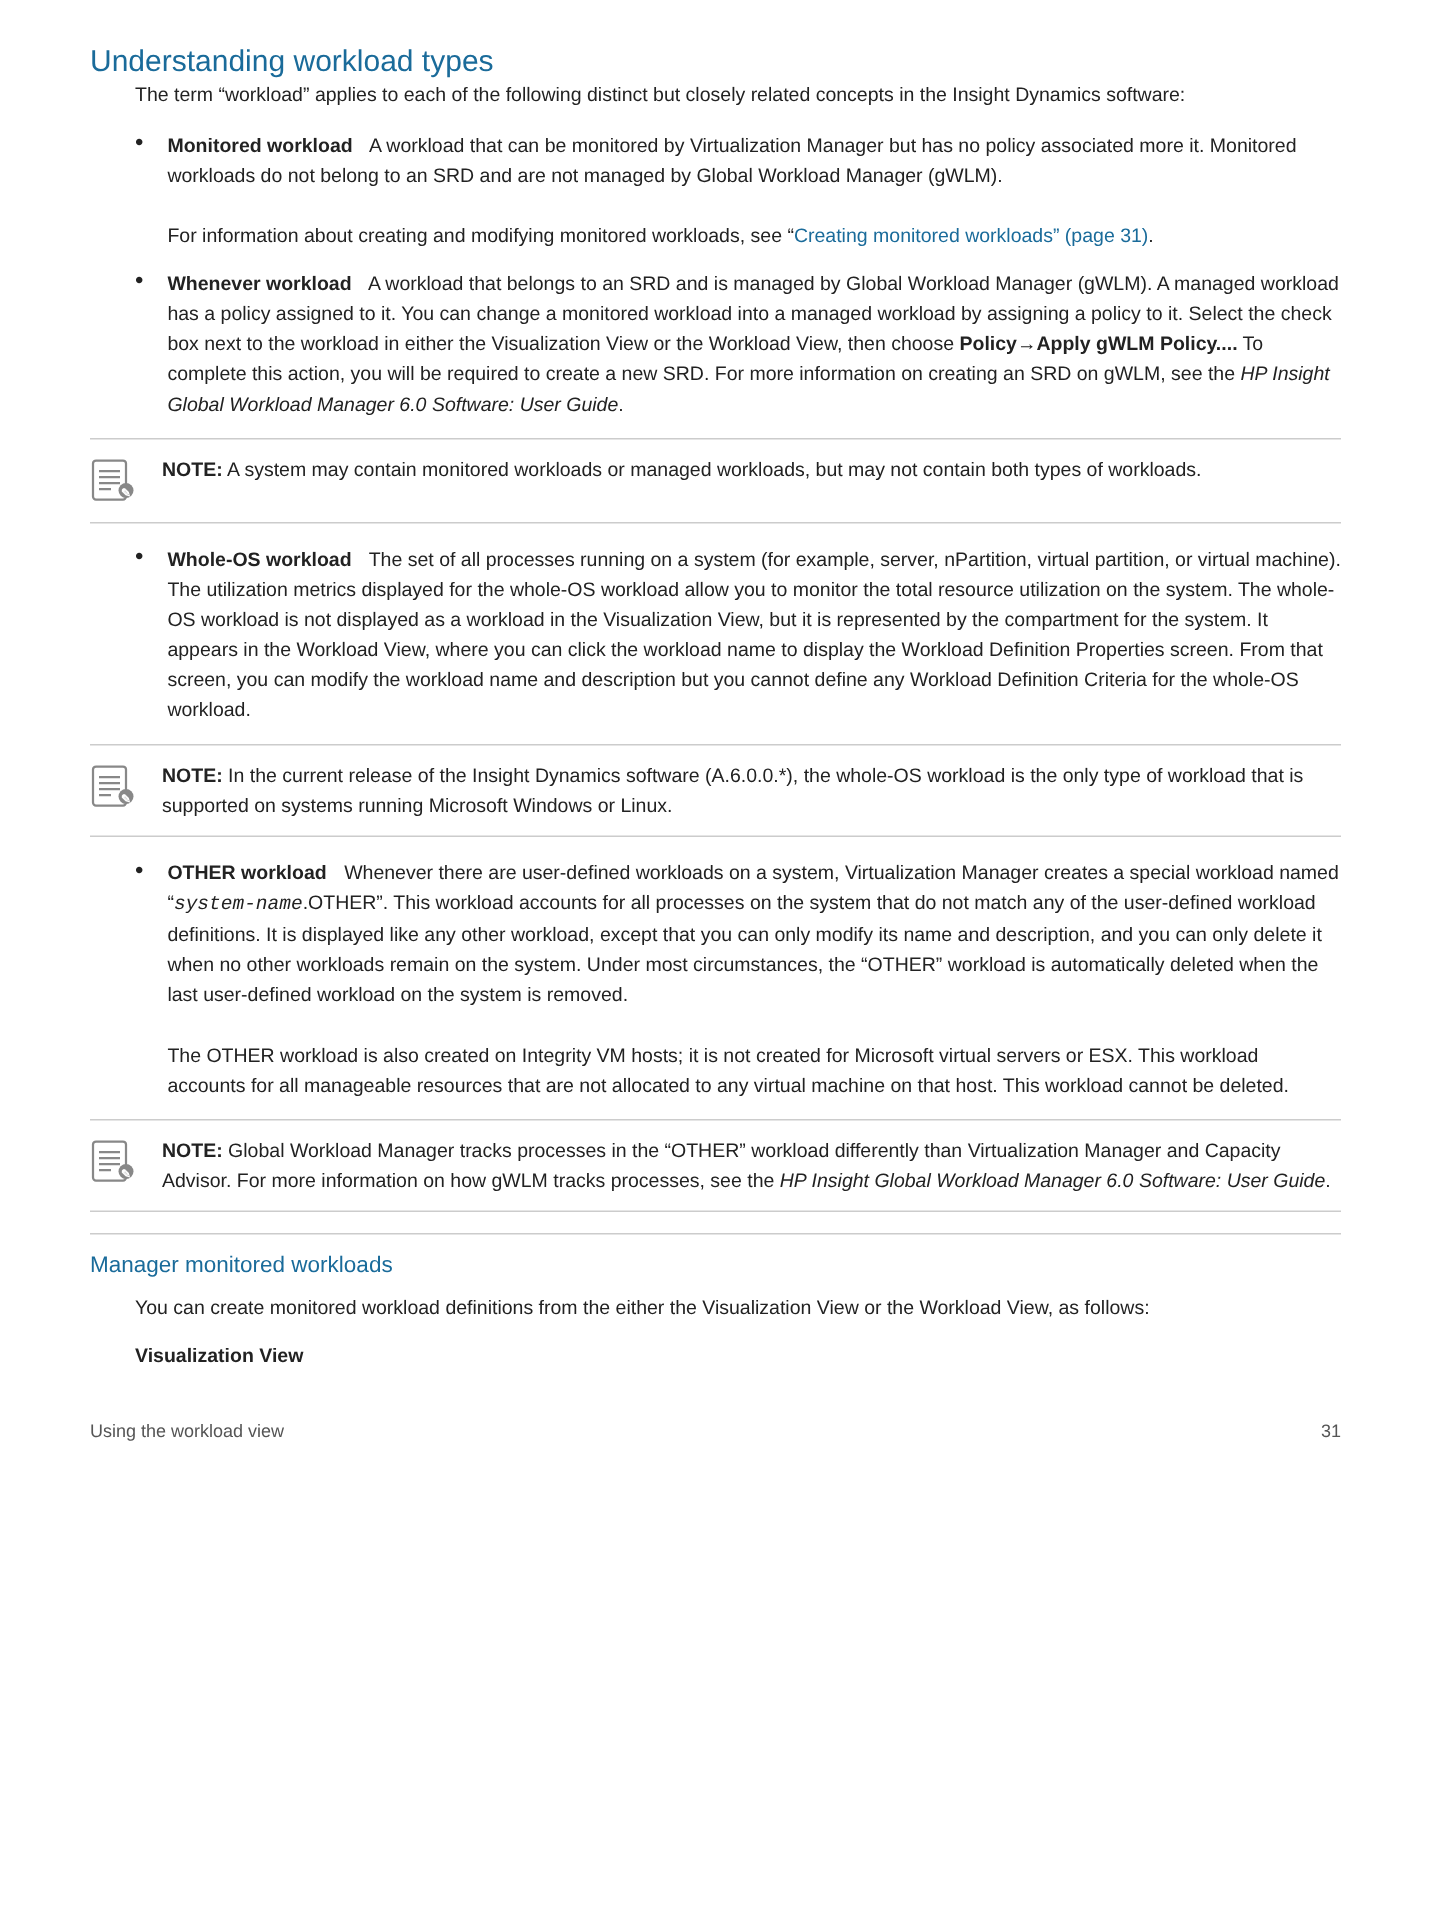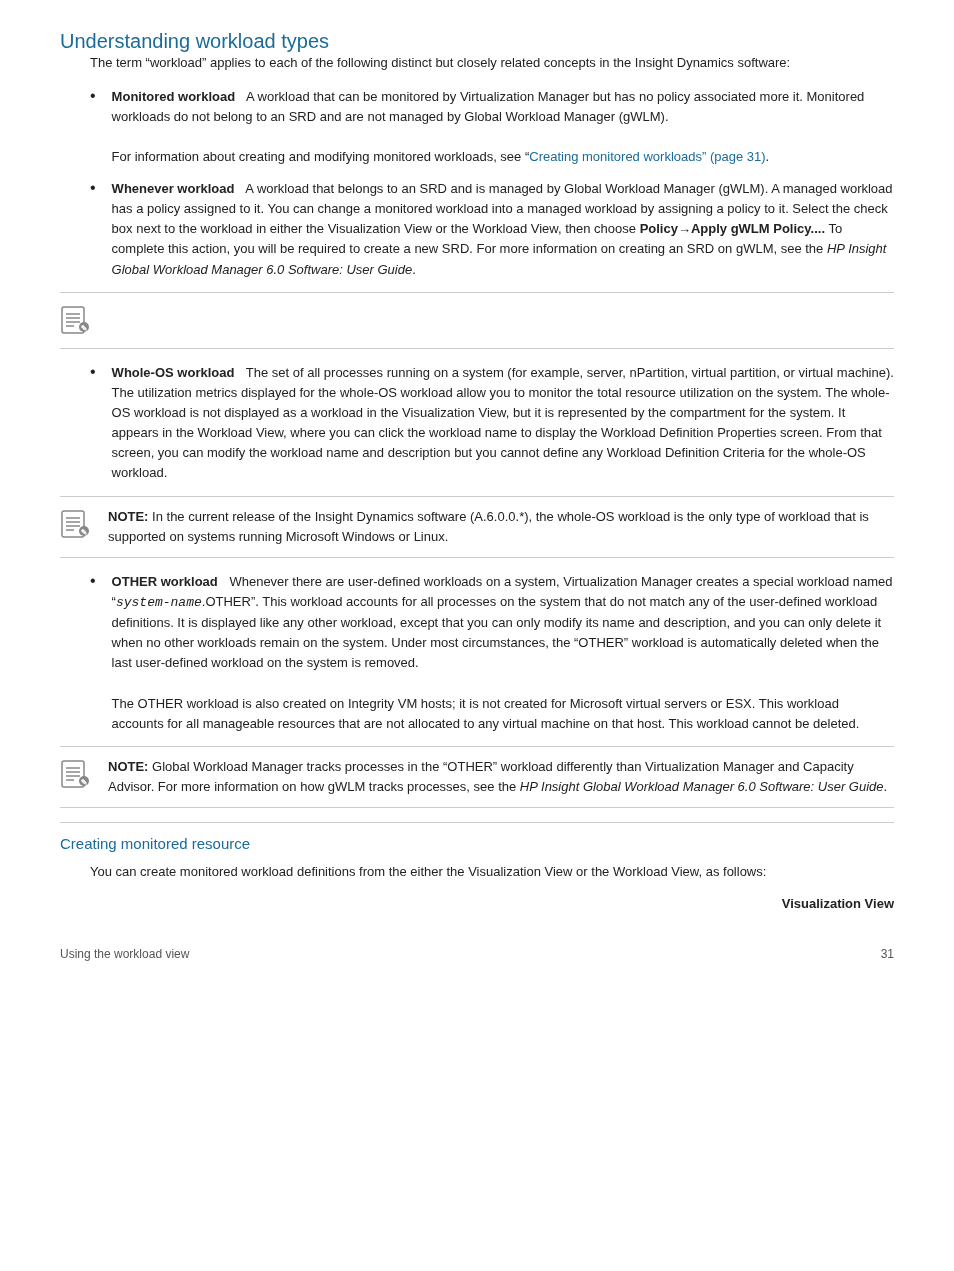--- a/index.html
+++ b/index.html
@@ -104,21 +104,20 @@
       align-items: flex-end;
       margin-top: 30px;
       padding-top: 6px;
       color: #555;
       font-size: 12px;
     }
     .vis-view-bold {
       font-weight: bold;
       margin-left: 30px;
       margin-top: 6px;
-      text-align: right;
     }
     .hr-separator {
       border: none;
       border-top: 1px solid #ccc;
       margin: 12px 0;
     }
   </style>
 </head>
 <body>
 
@@ -152,20 +151,24 @@
     <svg viewBox="0 0 30 30" xmlns="http://www.w3.org/2000/svg">
       <rect x="2" y="2" width="22" height="26" rx="2" ry="2" fill="none" stroke="#888" stroke-width="1.5"></rect>
       <line x1="6" y1="9" x2="20" y2="9" stroke="#888" stroke-width="1.5"></line>
       <line x1="6" y1="13" x2="20" y2="13" stroke="#888" stroke-width="1.5"></line>
       <line x1="6" y1="17" x2="20" y2="17" stroke="#888" stroke-width="1.5"></line>
       <line x1="6" y1="21" x2="14" y2="21" stroke="#888" stroke-width="1.5"></line>
       <circle cx="24" cy="22" r="5" fill="#888"></circle>
       <text x="24" y="26" text-anchor="middle" font-size="8" fill="white" font-weight="bold">✎</text>
     </svg>
   </div>
+  <div class="note-content">
+    <span class="note-label">NOTE:</span>
+    <span> </span><span>A system may contain monitored workloads or managed workloads, but may not contain both types of workloads.</span>
+  </div>
 </div>
 
 <div class="bullet-section">
 
   <div class="bullet-item">
     <span class="bullet-dot">•</span>
     <div class="bullet-content">
       <span class="term term-space">Whole-OS workload</span>
       <span>The set of all processes running on a system (for example, server, nPartition, virtual partition, or virtual machine). The utilization metrics displayed for the whole-OS workload allow you to monitor the total resource utilization on the system. The whole-OS workload is not displayed as a workload in the Visualization View, but it is represented by the compartment for the system. It appears in the Workload View, where you can click the workload name to display the Workload Definition Properties screen. From that screen, you can modify the workload name and description but you cannot define any Workload Definition Criteria for the whole-OS workload.</span>
     </div>
@@ -216,21 +219,21 @@
     </svg>
   </div>
   <div class="note-content">
     <span class="note-label">NOTE:</span>
     <span> </span><span>Global Workload Manager tracks processes in the “OTHER” workload differently than Virtualization Manager and Capacity Advisor. For more information on how gWLM tracks processes, see the </span><span class="italic-text">HP Insight Global Workload Manager 6.0 Software: User Guide</span><span>.</span>
   </div>
 </div>
 
 <hr class="hr-separator">
 
-<h2 class="section-title">Creating monitored resource</h2>
+<h2 class="section-title">Manager monitored workloads</h2>
 
 <p class="intro-text">You can create monitored workload definitions from the either the Visualization View or the Workload View, as follows:</p>
 
 <p class="vis-view-bold">Visualization View</p>
 
 <div class="footer-line">
   <span>Using the workload view</span>
   <span>31</span>
 </div>
 

